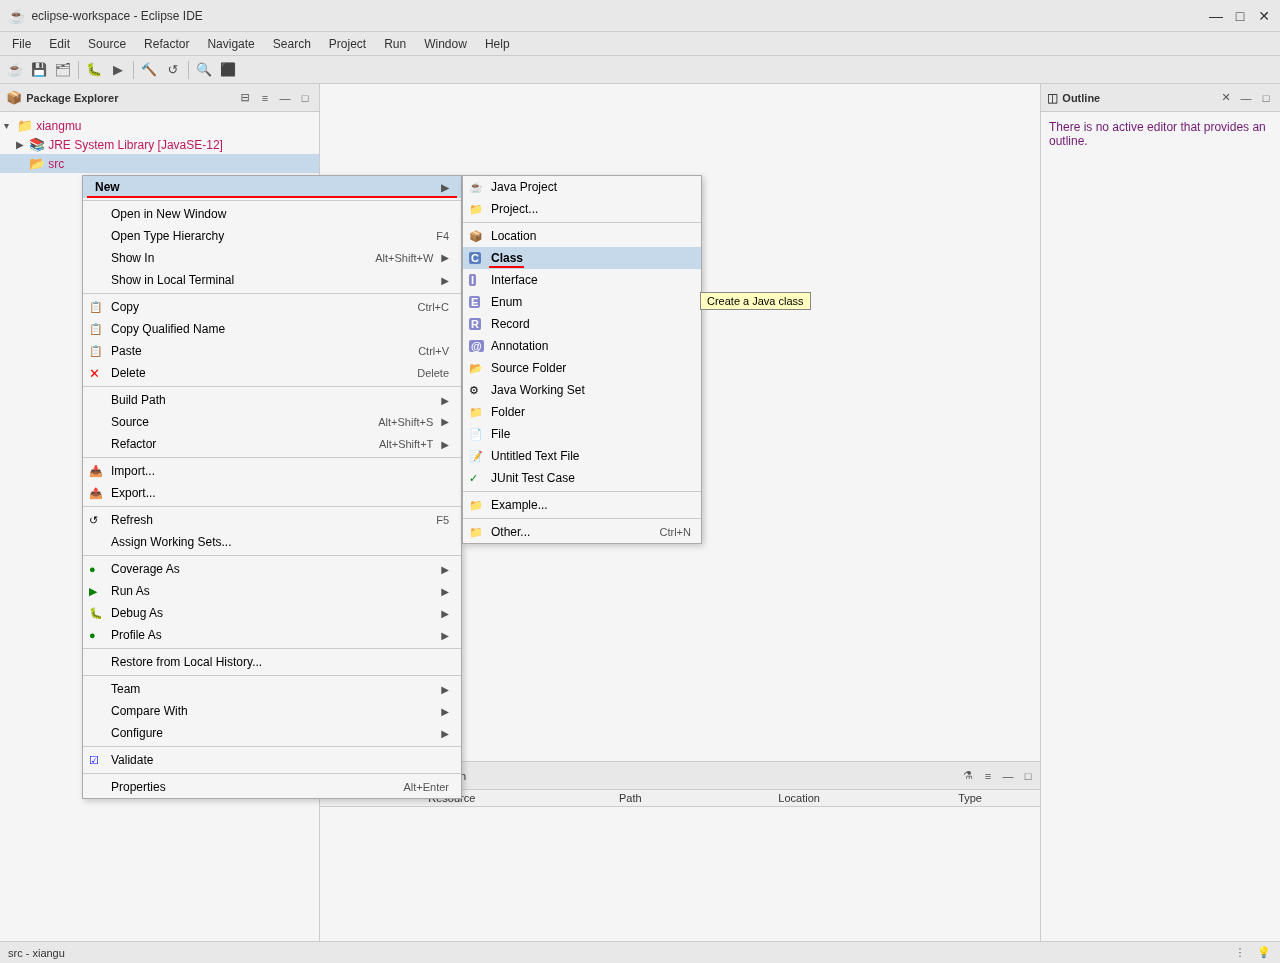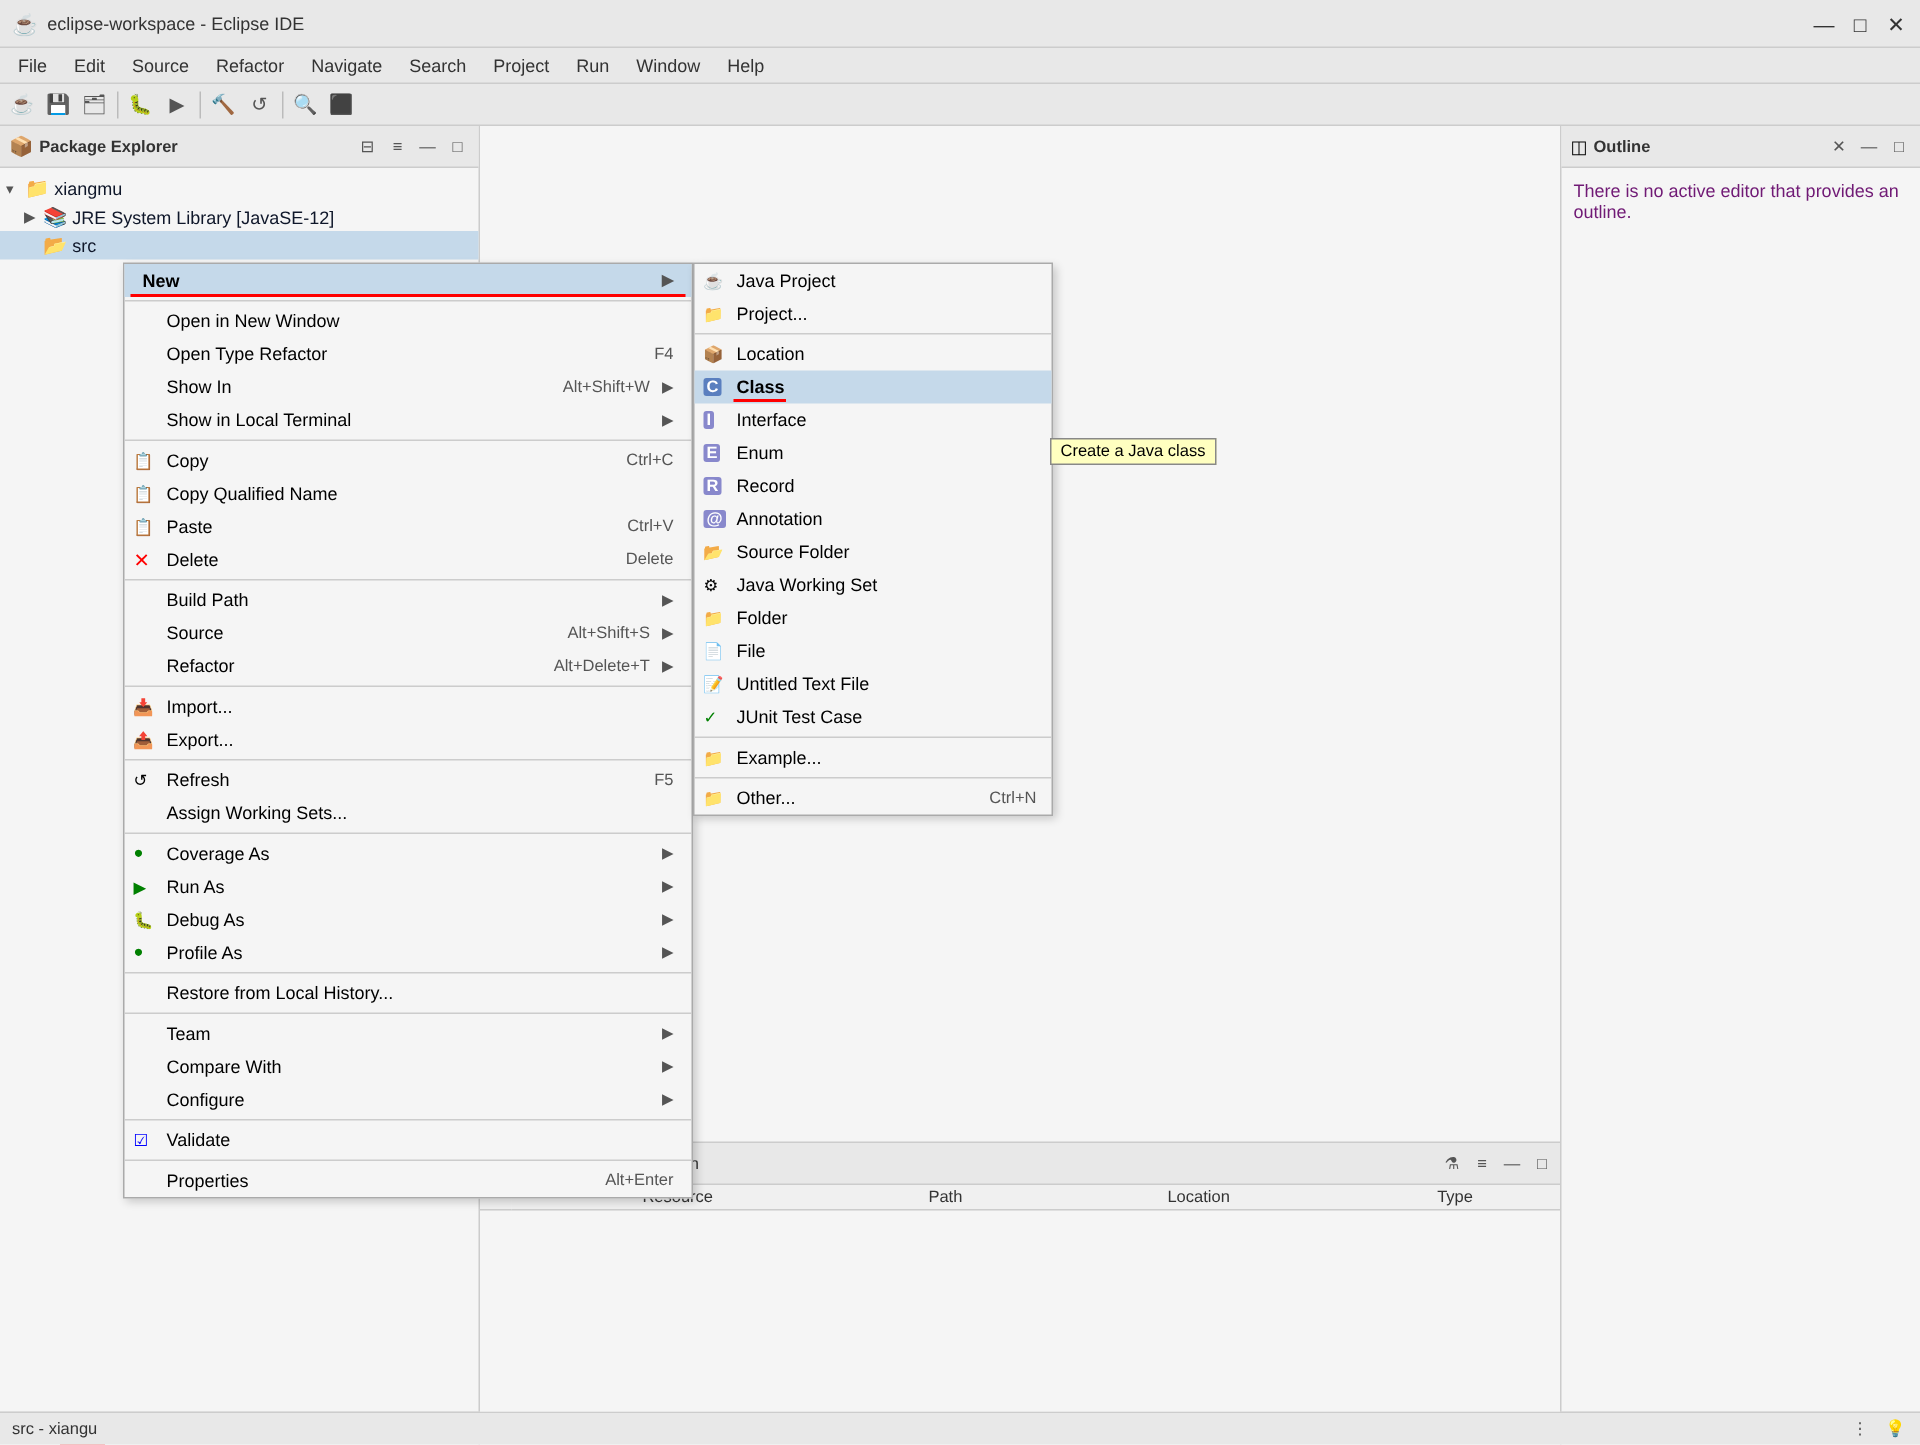--- a/index.html
+++ b/index.html
@@ -141,21 +141,21 @@
       display: flex;
       align-items: center;
       padding: 2px 4px;
       cursor: pointer;
       gap: 3px;
       white-space: nowrap;
     }
     .tree-item.selected { background: #c5d9ea; }
     .tree-arrow { font-size: 10px; color: #555; width: 10px; }
     .tree-icon { font-size: 13px; }
-    .tree-label { font-size: 12px; color: #0f172a; }
+    .tree-label { font-size: 12px; color: #be185d; }
     #outline-header {
       background: #e8e8e8;
       height: 28px;
       display: flex;
       align-items: center;
       padding: 0 6px;
       border-bottom: 1px solid #ccc;
       gap: 4px;
     }
     #outline-content {
@@ -405,21 +405,21 @@
   <div class="ctx-item highlighted" style="font-weight:bold; padding-left:12px; position:relative;">
     <span>New</span>
     <span class="arrow">▶</span>
     <div class="new-highlight-line"></div>
   </div>
   <div class="ctx-sep"></div>
   <div class="ctx-item">
     <span>Open in New Window</span>
   </div>
   <div class="ctx-item">
-    <span>Open Type Refactor</span>
+    <span>Open Type Hierarchy</span>
     <span class="shortcut">F4</span>
   </div>
   <div class="ctx-item">
     <span>Show In</span>
     <span style="display:flex;align-items:flex-start;gap:8px;margin-left:16px;">
       <span class="shortcut">Alt+Shift+W</span>
       <span class="arrow">▶</span>
     </span>
   </div>
   <div class="ctx-item">
@@ -454,21 +454,21 @@
   <div class="ctx-item">
     <span>Source</span>
     <span style="display:flex;align-items:flex-start;gap:8px;margin-left:16px;">
       <span class="shortcut">Alt+Shift+S</span>
       <span class="arrow">▶</span>
     </span>
   </div>
   <div class="ctx-item">
     <span>Refactor</span>
     <span style="display:flex;align-items:center;gap:8px;">
-      <span class="shortcut">Alt+Delete+T</span>
+      <span class="shortcut">Alt+Shift+T</span>
       <span class="arrow">▶</span>
     </span>
   </div>
   <div class="ctx-sep"></div>
   <div class="ctx-item">
     <span class="ctx-item-icon" style="font-size:11px;">📥</span>
     <span>Import...</span>
   </div>
   <div class="ctx-item">
     <span class="ctx-item-icon" style="font-size:11px;">📤</span>

